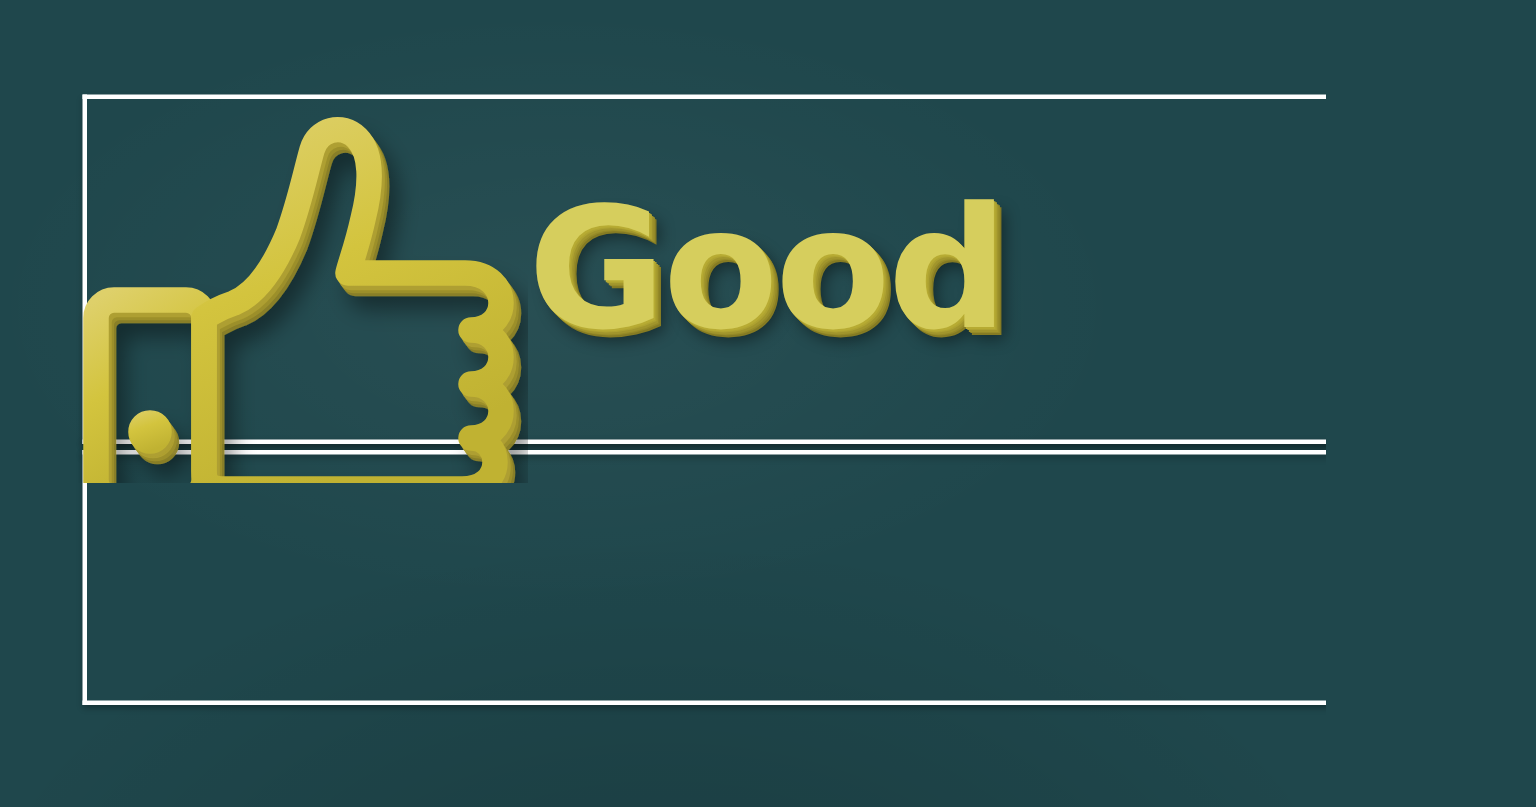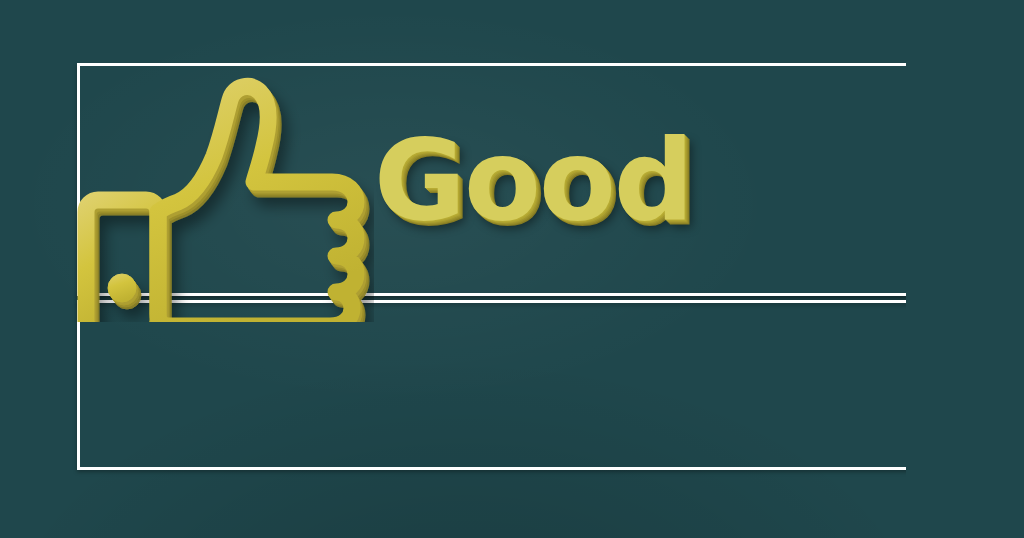--- a/index.html
+++ b/index.html
@@ -13,21 +13,20 @@
     overflow: hidden;
     font-family: "Liberation Sans", sans-serif;
   }
 
   #canvas {
     position: relative;
     width: 884px;
     height: 538px;
     background: #1f474c;
     overflow: hidden;
-    margin-left: 22px;
   }
 
   
   #board-light {
     position: absolute;
     inset: 0;
     background:
       radial-gradient(ellipse 70% 60% at 42% 38%, rgba(255,255,255,0.045), rgba(255,255,255,0) 62%),
       radial-gradient(ellipse 90% 90% at 50% 120%, rgba(0,0,0,0.16), rgba(0,0,0,0) 60%);
     pointer-events: none;

